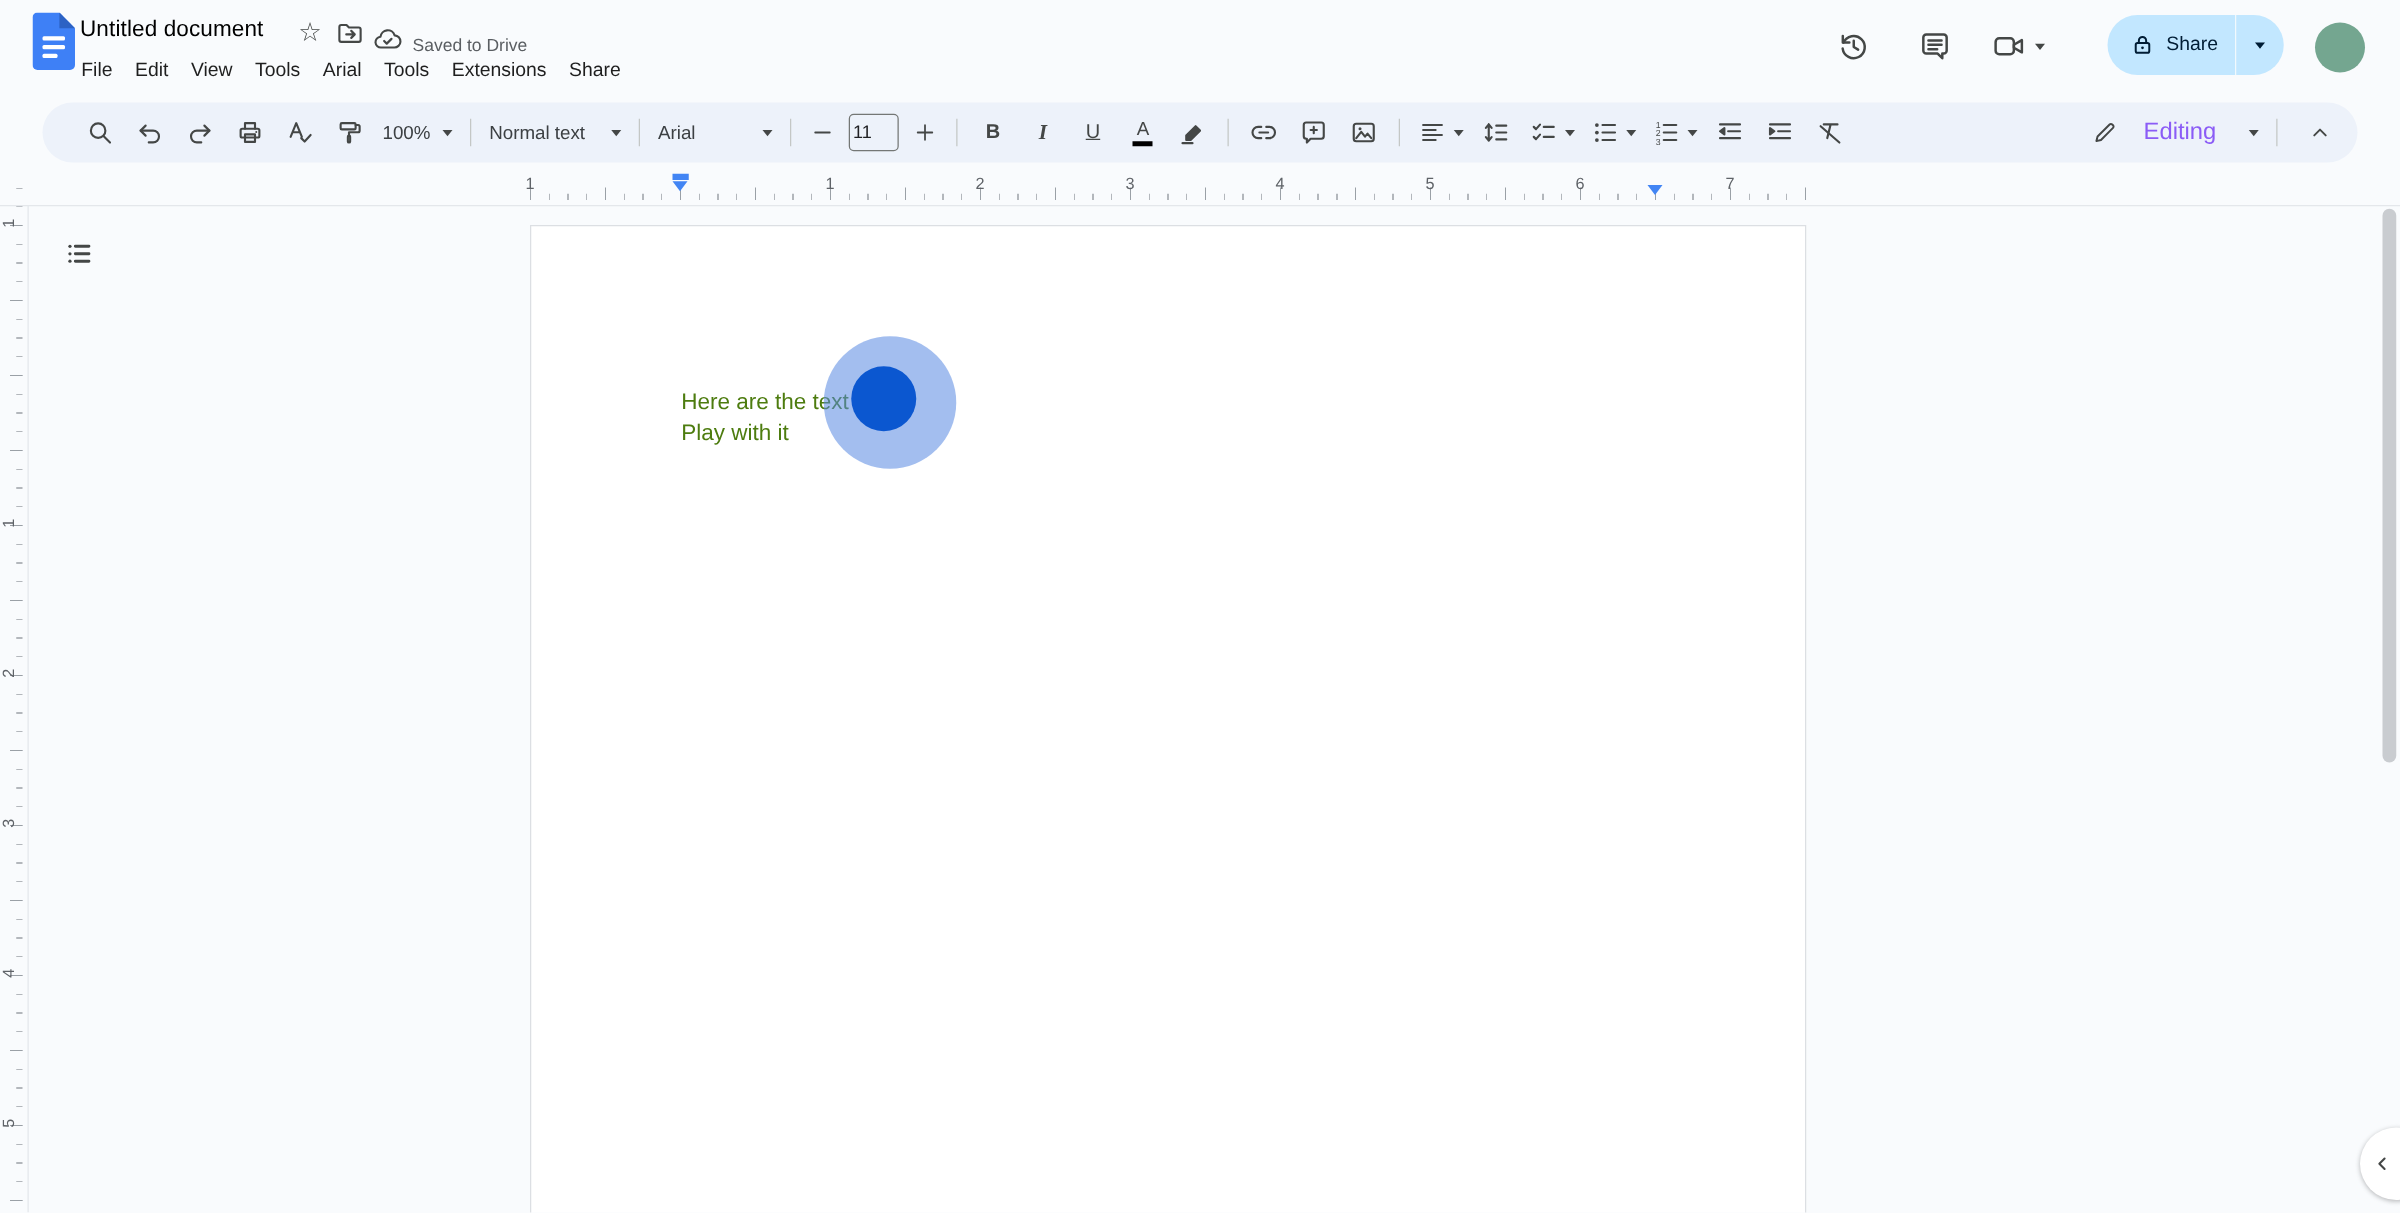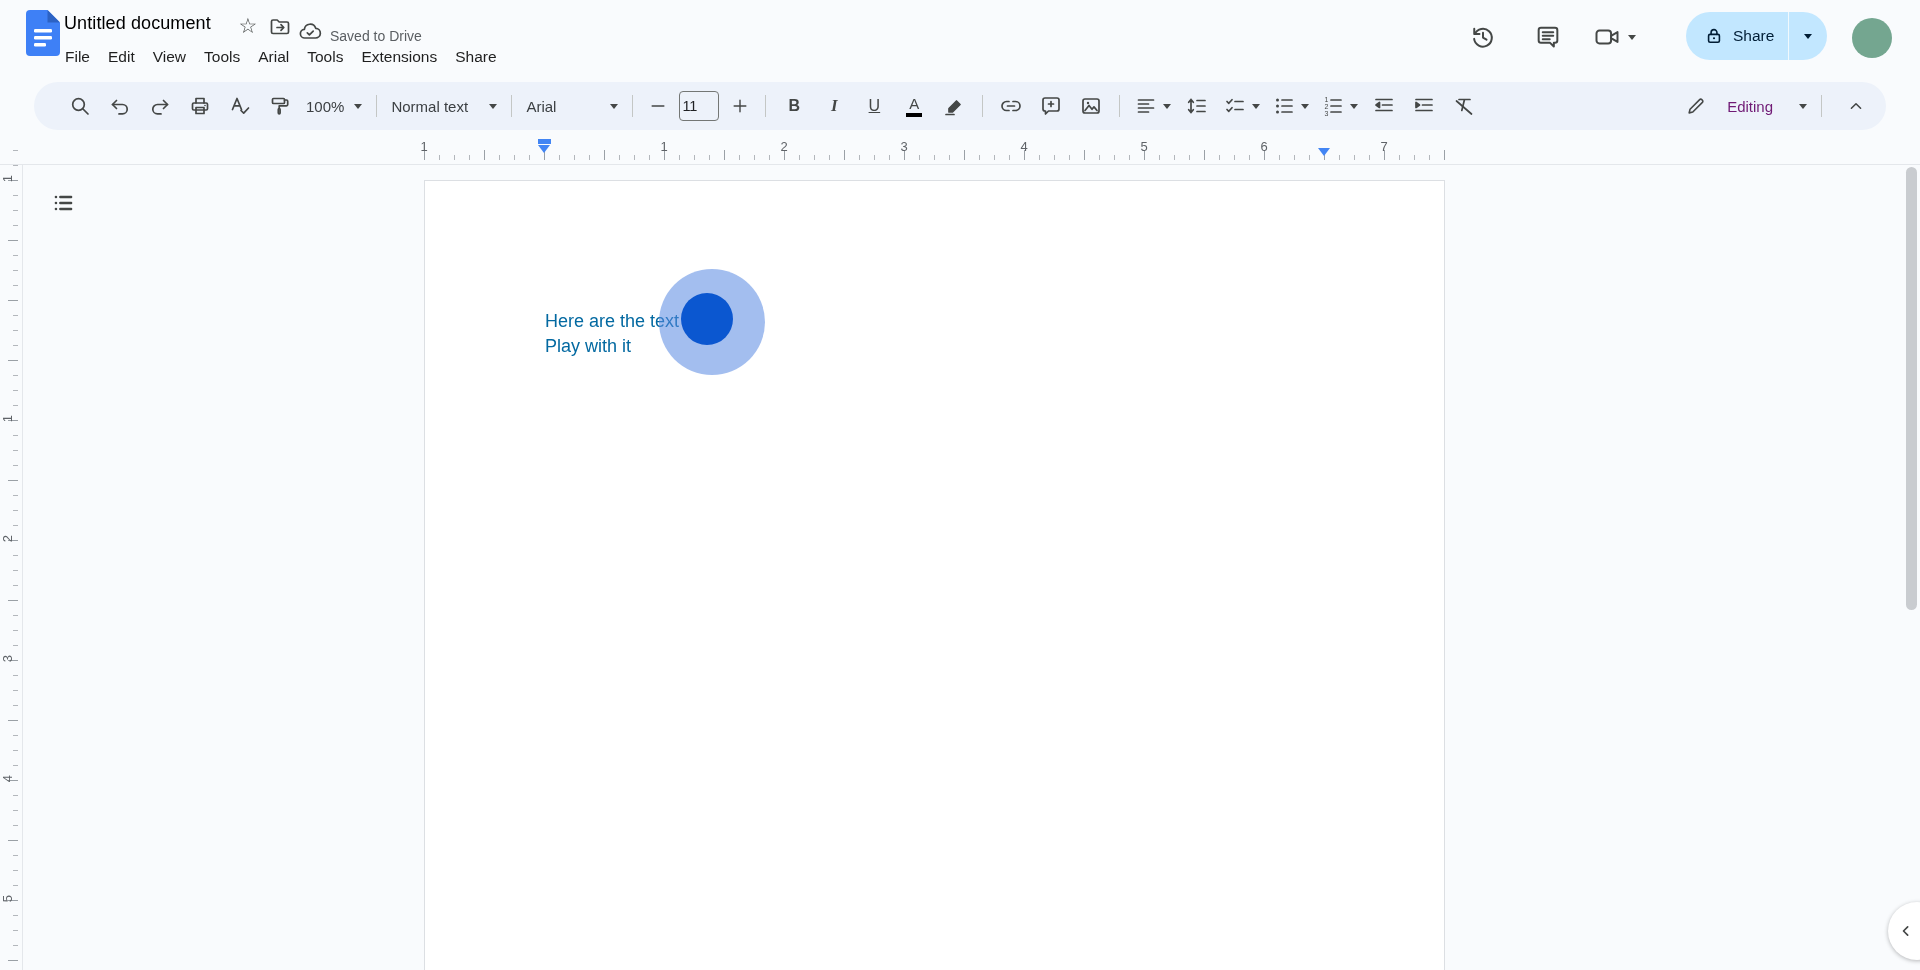--- a/index.html
+++ b/index.html
@@ -42,21 +42,21 @@
   .tb-ctl .lbl{font-size:15px;color:#3C4043;margin-right:10px}
   .glyph{font-size:16px;color:#444746;font-weight:700}
   #italic-glyph{font-style:italic;font-family:"Liberation Serif",serif;font-size:17px;font-weight:600}
   #underline-glyph{font-weight:400;text-decoration:underline;font-size:16px}
   #textcolor{flex-direction:column}
   #textcolor .a{font-size:15px;line-height:15px;color:#444746;font-weight:500}
   #textcolor .bar{width:16px;height:4px;background:#000;margin-top:2px}
   #fontsize-box{width:34px;height:26px;border:1px solid #747775;border-radius:4px;background:transparent;
                 font-size:14.5px;color:#202124;margin:0 4px;font-family:"Liberation Sans",sans-serif}
   #mode-group{margin-left:auto;display:flex;align-items:center}
-  #mode-label{font-size:15px;color:#701a75;margin:0 26px 0 20px}
+  #mode-label{font-size:19px;color:#8b5cf6;margin:0 26px 0 20px}
 
   
   #hruler{position:absolute;left:0;top:138px;width:1920px;height:26px}
   #hruler-ticks{position:absolute;left:424px;top:0;width:1021px;height:26px;
     background-image:
       repeating-linear-gradient(90deg,#9AA0A6 0 1px,transparent 1px 60px),
       repeating-linear-gradient(90deg,#B3B7BC 0 1px,transparent 1px 15px);
     background-size:1021px 10px,1021px 5px;
     background-position:left bottom 4px,left bottom 4px;background-repeat:no-repeat}
   .hlab{position:absolute;top:1px;transform:translateX(-50%);font-size:13px;color:#5F6368}
@@ -73,21 +73,21 @@
     background-position:right 4px top 30px,right 4px top 0;background-repeat:no-repeat}
   .vlab{position:absolute;left:-1px;width:16px;text-align:center;font-size:13px;color:#5F6368;
         transform:rotate(-90deg)}
   #canvas-topline{position:absolute;left:0;top:164px;width:1920px;height:1px;background:#E4E7EB}
   #vruler-line{position:absolute;left:22px;top:164px;width:1px;height:806px;background:#E4E7EB}
 
   
   #outline-btn{position:absolute;left:48px;top:188px;width:30px;height:30px;border-radius:50%}
   #page{position:absolute;left:424px;top:180px;width:1019px;height:800px;background:#FFFFFF;
         border:1px solid #DCDFE3;cursor:text}
-  #doc-text{position:absolute;left:545px;top:309px;font-size:18px;line-height:25px;color:#0369a1}
+  #doc-text{position:absolute;left:545px;top:309px;font-size:18px;line-height:25px;color:#4d7c0f}
   #text-caret{position:absolute;left:704px;top:308px;width:2px;height:21px;background:#000}
   #touch-outer{position:absolute;left:659px;top:269px;width:106px;height:106px;border-radius:50%;
                background:rgba(88,136,226,0.55)}
   #touch-inner{position:absolute;left:681px;top:293px;width:52px;height:52px;border-radius:50%;
                background:#0B57D0}
 
   
   #vscrollbar{position:absolute;left:1906px;top:167px;width:11px;height:443px;border-radius:6px;
               background:#C9CCD0;cursor:pointer}
   #sidepanel-btn{position:absolute;left:1888px;top:902px;width:58px;height:58px;border-radius:50%;

